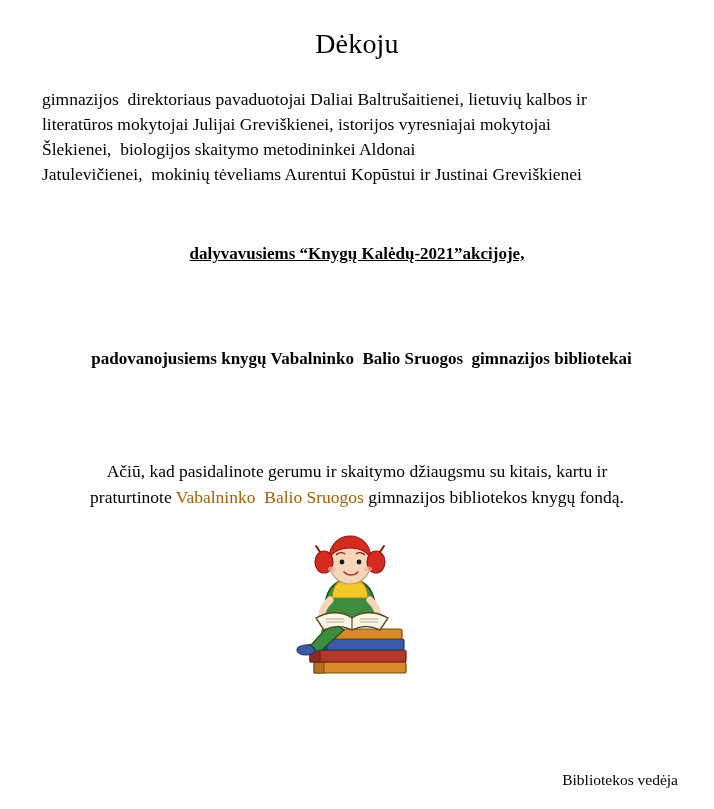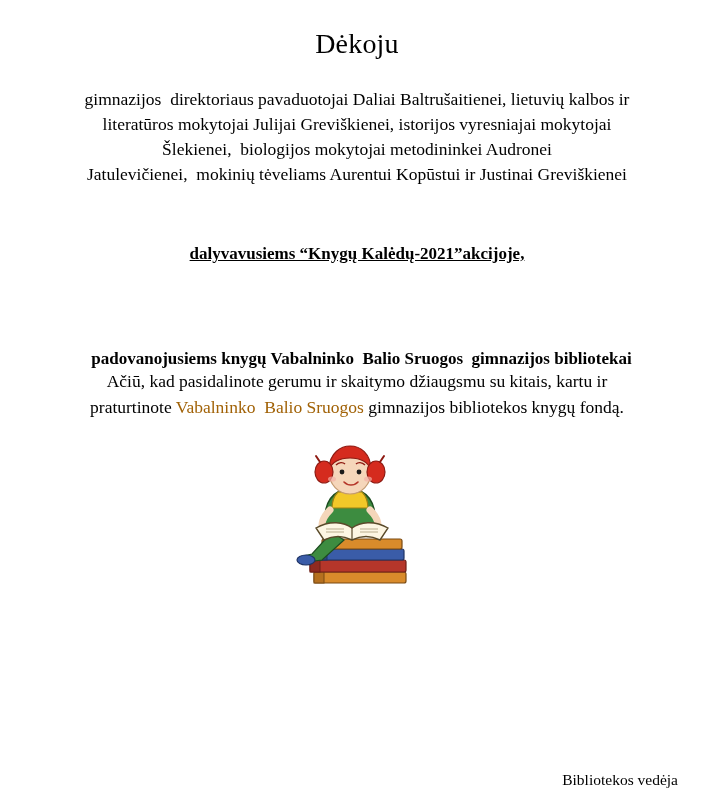--- a/index.html
+++ b/index.html
@@ -22,21 +22,20 @@
     box-sizing: border-box;
   }
   .title {
     text-align: center;
     font-size: 28px;
     font-weight: normal;
     margin-top: 28px;
     letter-spacing: 0.2px;
   }
   .intro {
-    text-align: center;
     font-size: 17.5px;
     line-height: 1.42;
     margin-top: 27px;
     padding: 0 42px;
   }
   .intro .line {
     display: block;
     white-space: pre;
   }
   .bold-line {
@@ -51,20 +50,21 @@
   }
   .line-donated {
     margin-top: 85px;
     font-size: 17px;
     margin-left: 9px;
   }
   .thanks {
     text-align: center;
     font-size: 17.5px;
     line-height: 1.45;
+    margin-top: 90px;
     padding: 0 25px;
   }
   .thanks .line {
     display: block;
     white-space: pre;
   }
   .grey {
     color: #a16207;
   }
   .figure {
@@ -82,21 +82,21 @@
 </head>
 <body>
 
 <div class="page">
 
   <div class="title">Dėkoju</div>
 
   <div class="intro">
     <span class="line">gimnazijos  direktoriaus pavaduotojai Daliai Baltrušaitienei, lietuvių kalbos ir</span>
     <span class="line">literatūros mokytojai Julijai Greviškienei, istorijos vyresniajai mokytojai</span>
-    <span class="line">Šlekienei,  biologijos mokytojai metodininkei Audronei</span>
+    <span class="line">Šlekienei,  biologijos skaitymo metodininkei Aldonai</span>
     <span class="line">Jatulevičienei,  mokinių tėveliams Aurentui Kopūstui ir Justinai Greviškienei</span>
   </div>
 
   <div class="bold-line line-action">dalyvavusiems “Knygų Kalėdų-2021”akcijoje,</div>
 
   <div class="bold-line line-donated">padovanojusiems knygų Vabalninko  Balio Sruogos  gimnazijos bibliotekai</div>
 
   <div class="thanks">
     <span class="line">Ačiū, kad pasidalinote gerumu ir skaitymo džiaugsmu su kitais, kartu ir</span>
     <span class="line"><span>praturtinote </span><span class="grey">Vabalninko  Balio Sruogos</span><span> gimnazijos bibliotekos knygų fondą.</span></span>

